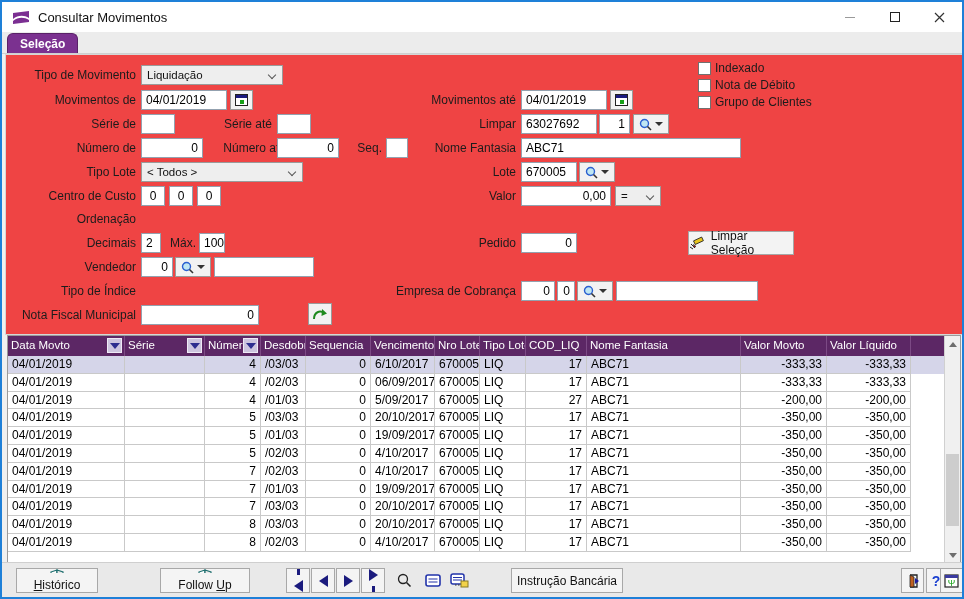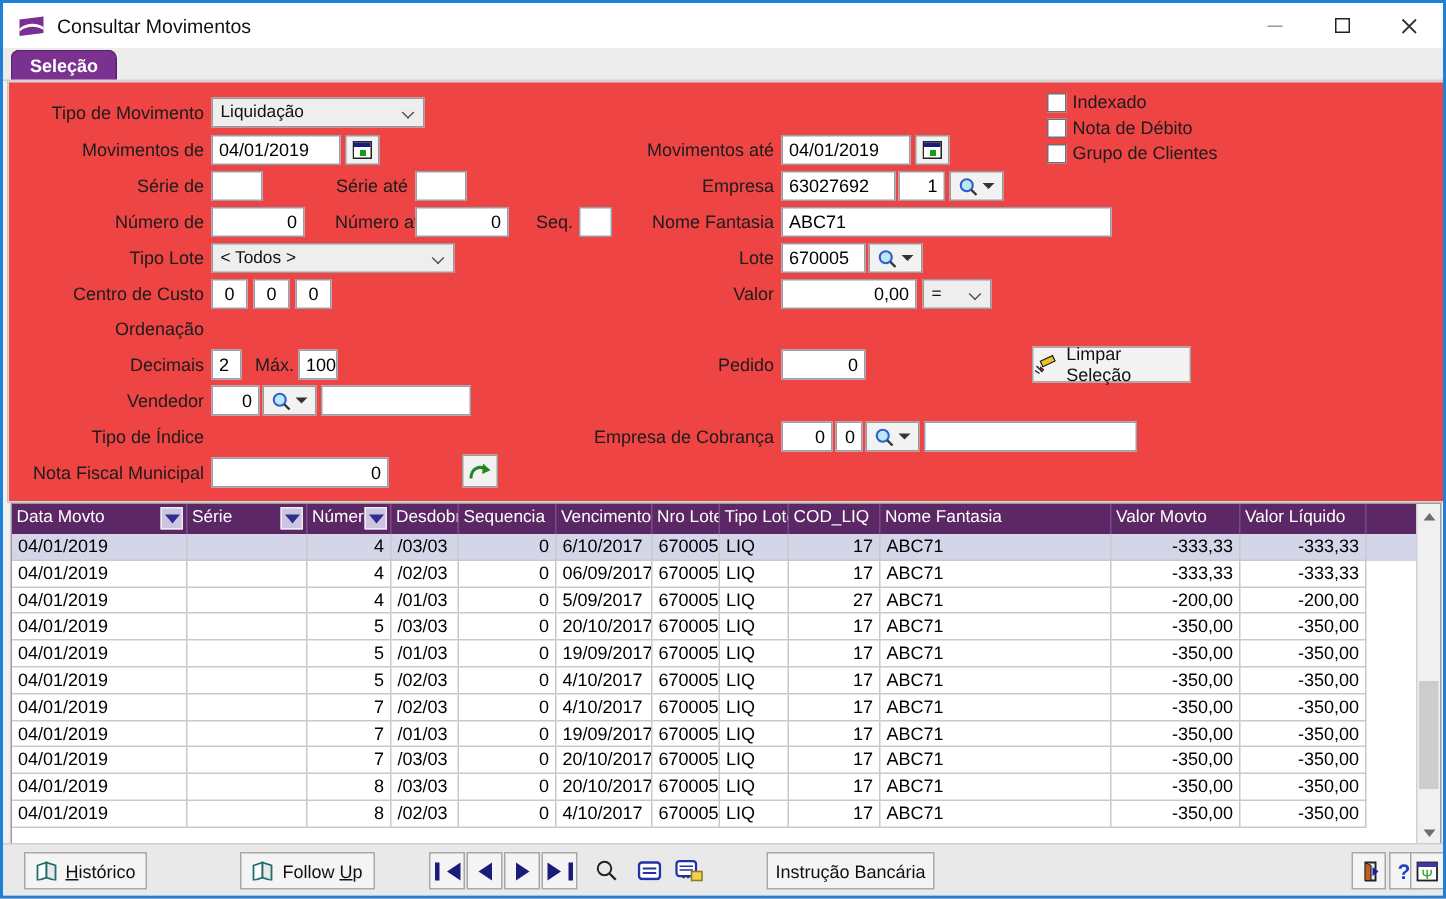--- a/index.html
+++ b/index.html
@@ -41,21 +41,21 @@
   .gc{flex:none;height:17.8px;font-size:12px;line-height:17px;padding:0 4px;border-right:1px solid #c9c9c9;border-bottom:1px solid #c9c9c9;overflow:hidden;white-space:nowrap;color:#000;}
   
   .vscroll{position:absolute;right:0;top:0;bottom:0;width:16px;background:#f0f0f0;border-left:1px solid #d0d0d0;}
   .varr{position:absolute;left:0;width:15px;height:16px;display:flex;align-items:center;justify-content:center;}
   .varr.up{top:0;} .varr.dn{bottom:0;}
   .tri-up{width:0;height:0;border-left:4px solid transparent;border-right:4px solid transparent;border-bottom:5px solid #6e6e6e;}
   .tri-dn{width:0;height:0;border-left:4px solid transparent;border-right:4px solid transparent;border-top:5px solid #6e6e6e;}
   .vthumb{position:absolute;left:1px;width:13px;top:118px;height:72px;background:#cdcdcd;}
   
   .toolbar{position:absolute;left:0;right:0;bottom:0;height:35px;background:#e9e9e9;border-top:1px solid #cfcfcf;}
-  .tbtn{position:absolute;top:5px;height:25px;background:#f4f4f4;border:1px solid #a8a8a8;font-size:12px;color:#111;display:flex;align-items:center;justify-content:center;gap:5px;}
+  .tbtn{position:absolute;top:5px;height:25px;background:#f4f4f4;border:1px solid #a8a8a8;font-size:12px;color:#111;display:flex;align-items:center;justify-content:center;gap:5px;flex-direction:column;}
   .navtri-l{width:0;height:0;border-top:6px solid transparent;border-bottom:6px solid transparent;border-right:9px solid var(--nav_arrow,#1b1b7e);}
   .navtri-r{width:0;height:0;border-top:6px solid transparent;border-bottom:6px solid transparent;border-left:9px solid var(--nav_arrow,#1b1b7e);}
   .navbar-v{width:3px;height:12px;background:var(--nav_arrow,#1b1b7e);}
   u{text-decoration:underline;}
 </style>
 </head>
 <body>
 
 <div class="win">
 
@@ -122,21 +122,21 @@
     <div class="cbrow" style="left:692px;top:40px;">
         <span class="cbbox"></span>
         <span>Grupo de Clientes</span>
       </div>
 
     <span class="lbl" style="left:2px;top:62px;width:128px;">Série de</span>
     <div class="inp" style="left:135px;top:59px;width:34px;"></div>
     <span class="lbl" style="left:200px;top:62px;width:66px;">Série até</span>
     <div class="inp" style="left:271px;top:59px;width:34px;"></div>
 
-    <span class="lbl" style="left:400px;top:62px;width:110px;">Empresa</span>
+    <span class="lbl" style="left:400px;top:62px;width:110px;">Limpar</span>
     <div class="inp" style="left:515px;top:59px;width:76px;">63027692</div>
     <div class="inp r" style="left:593px;top:59px;width:31px;">1</div>
     <div class="sqbtn" style="left:627px;top:59px;width:36px;">
       <svg width="13" height="13">
           <circle cx="5.5" cy="5.5" r="4" fill="#bfe6f2" stroke="#2a5fd0" stroke-width="1.4"></circle>
           <path d="M8.5 8.5 L12 12" stroke="#333" stroke-width="1.6"></path>
         </svg>
       <span class="dtri"></span>
     </div>
 

